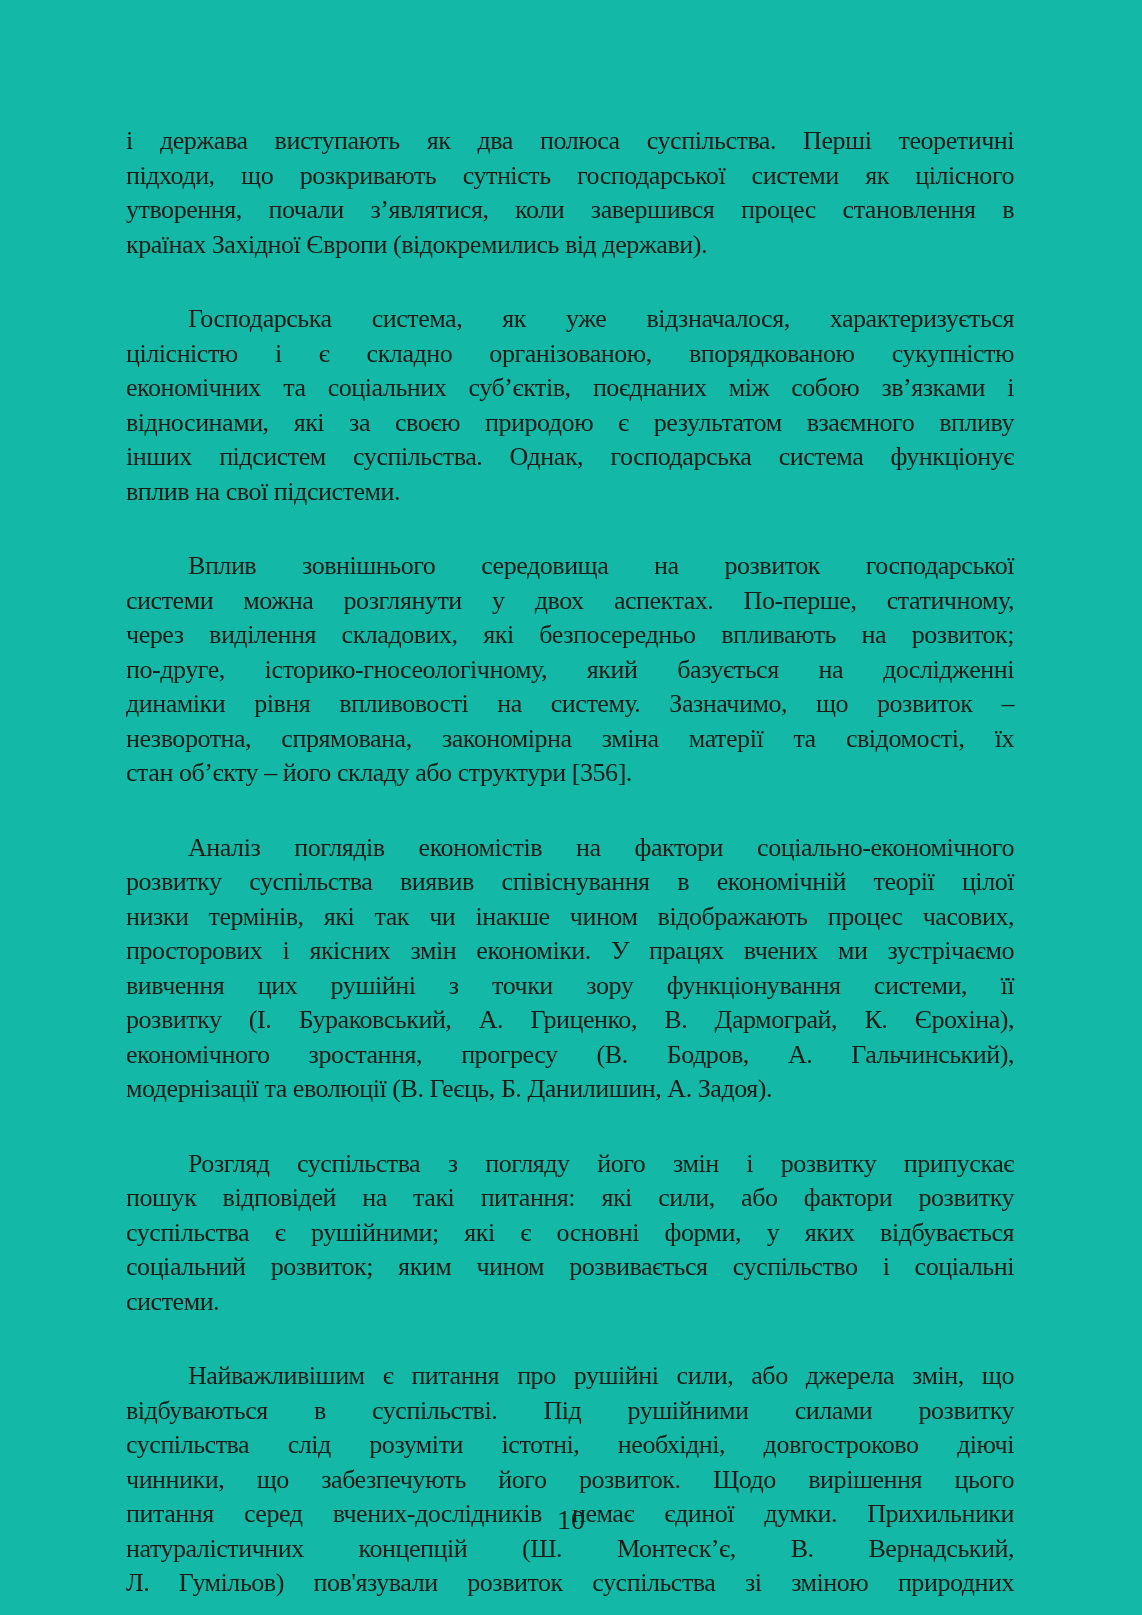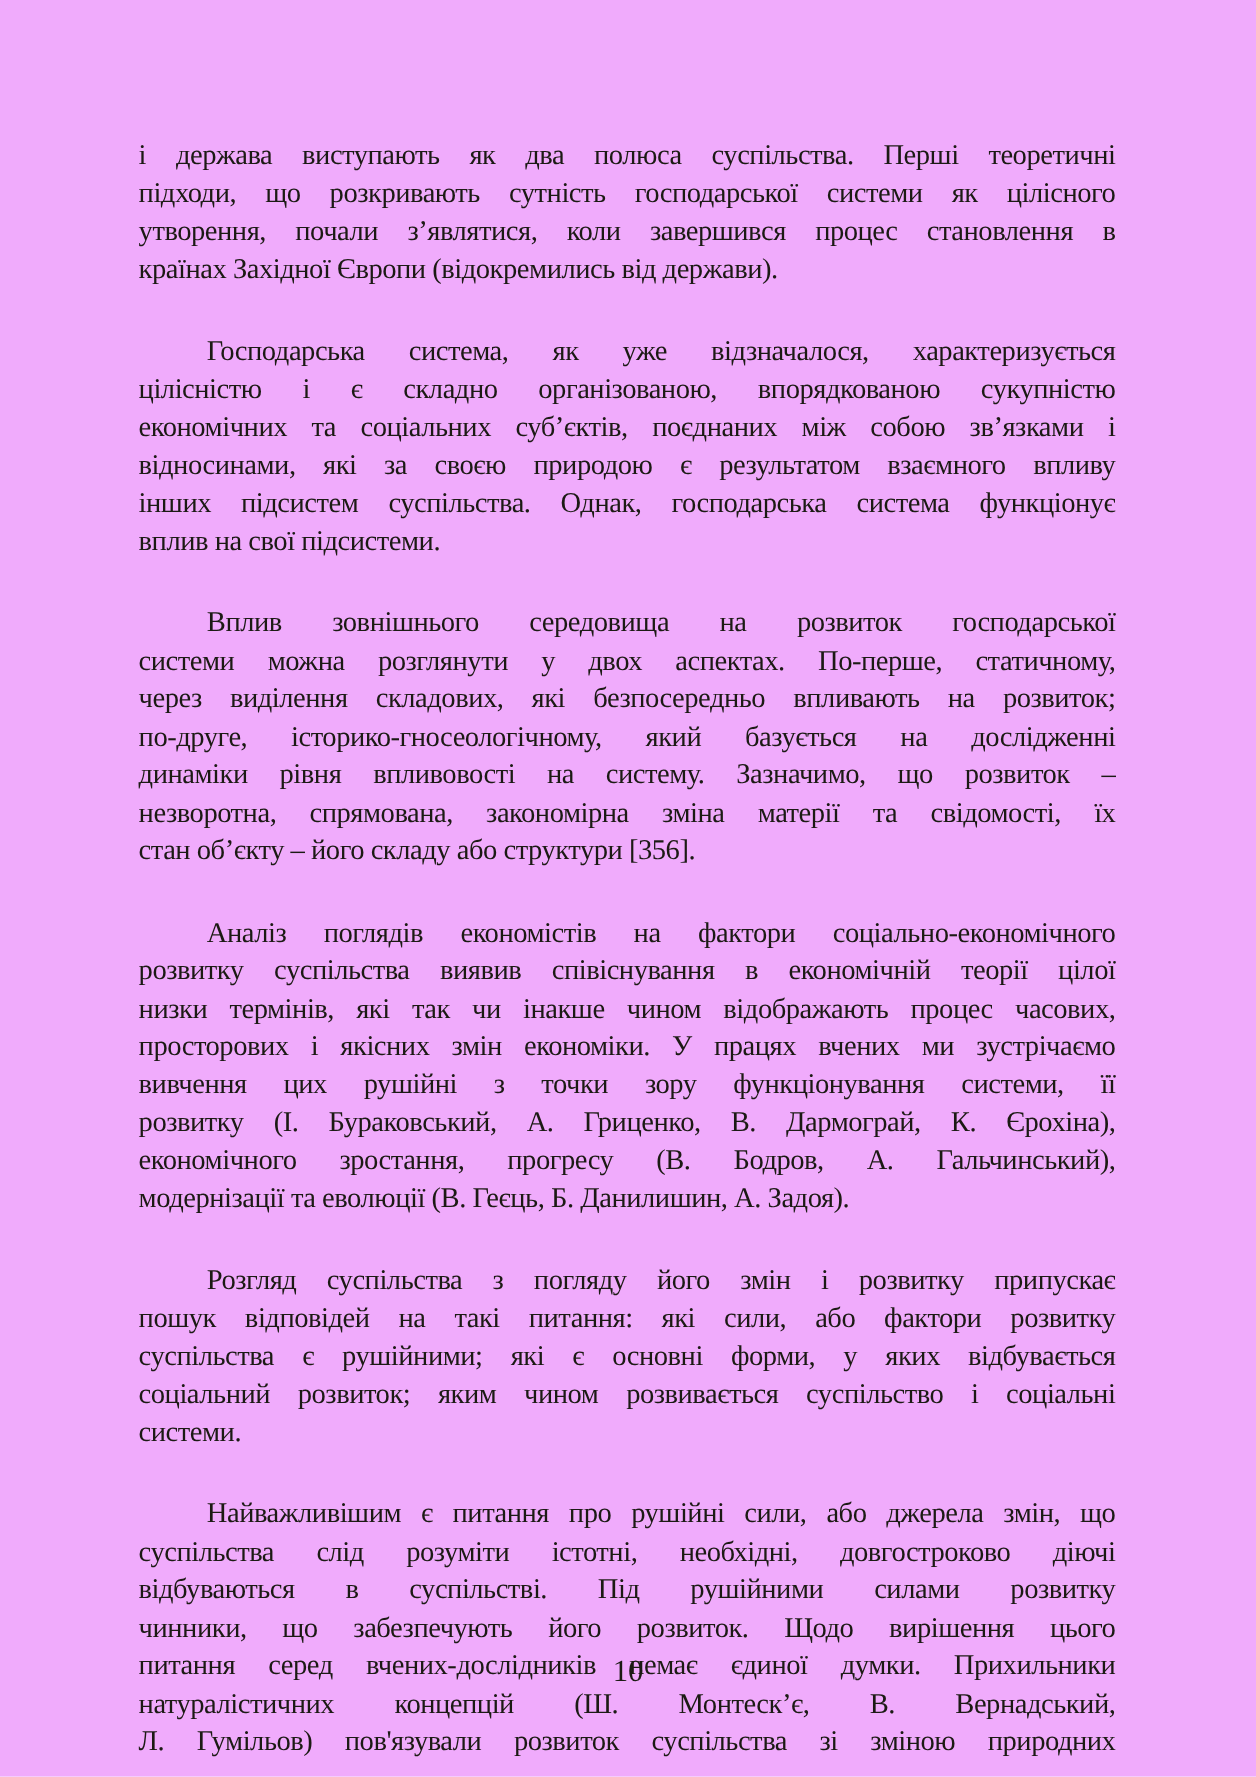--- a/index.html
+++ b/index.html
@@ -1,17 +1,17 @@
 <!DOCTYPE html>
 <html><head>
 <meta charset="utf-8">
 <style>
   html, body { margin: 0; padding: 0; background: #ffffff; }
   body { width: 1142px; height: 1615px; position: relative; overflow: hidden; }
-  .page { position: absolute; left: 0; top: 0; width: 1142px; height: 1615px; background: #f0abfc; }
+  .page { position: absolute; left: 0; top: 0; width: 1142px; height: 1615px; background: #14b8a6; }
   .text-block { position: absolute; left: 126px; top: 124px; width: 888px; }
   .line {
     font-family: "Liberation Serif", "DejaVu Serif", serif;
     font-size: 26px;
     line-height: 34.5px;
     height: 34.5px;
     color: #1c1a14;
     white-space: nowrap;
     text-align: justify;
     text-align-last: justify;
@@ -75,22 +75,22 @@
     <div>
       <div class="line indent">Розгляд суспільства з погляду його змін і розвитку припускає</div>
       <div class="line">пошук відповідей на такі питання: які сили, або фактори розвитку</div>
       <div class="line">суспільства є рушійними; які є основні форми, у яких відбувається</div>
       <div class="line">соціальний розвиток; яким чином розвивається суспільство і соціальні</div>
       <div class="line last">системи.</div>
     </div>
 
     <div>
       <div class="line indent">Найважливішим є питання про рушійні сили, або джерела змін, що</div>
+      <div class="line">відбуваються в суспільстві. Під рушійними силами розвитку</div>
       <div class="line">суспільства слід розуміти істотні, необхідні, довгостроково діючі</div>
-      <div class="line">відбуваються в суспільстві. Під рушійними силами розвитку</div>
       <div class="line">чинники, що забезпечують його розвиток. Щодо вирішення цього</div>
       <div class="line">питання серед вчених-дослідників немає єдиної думки. Прихильники</div>
       <div class="line">натуралістичних концепцій (Ш. Монтеск’є, В. Вернадський,</div>
       <div class="line">Л. Гумільов) пов'язували розвиток суспільства зі зміною природних</div>
     </div>
 
   </div>
 
   <div class="page-number">10</div>
 </div>

